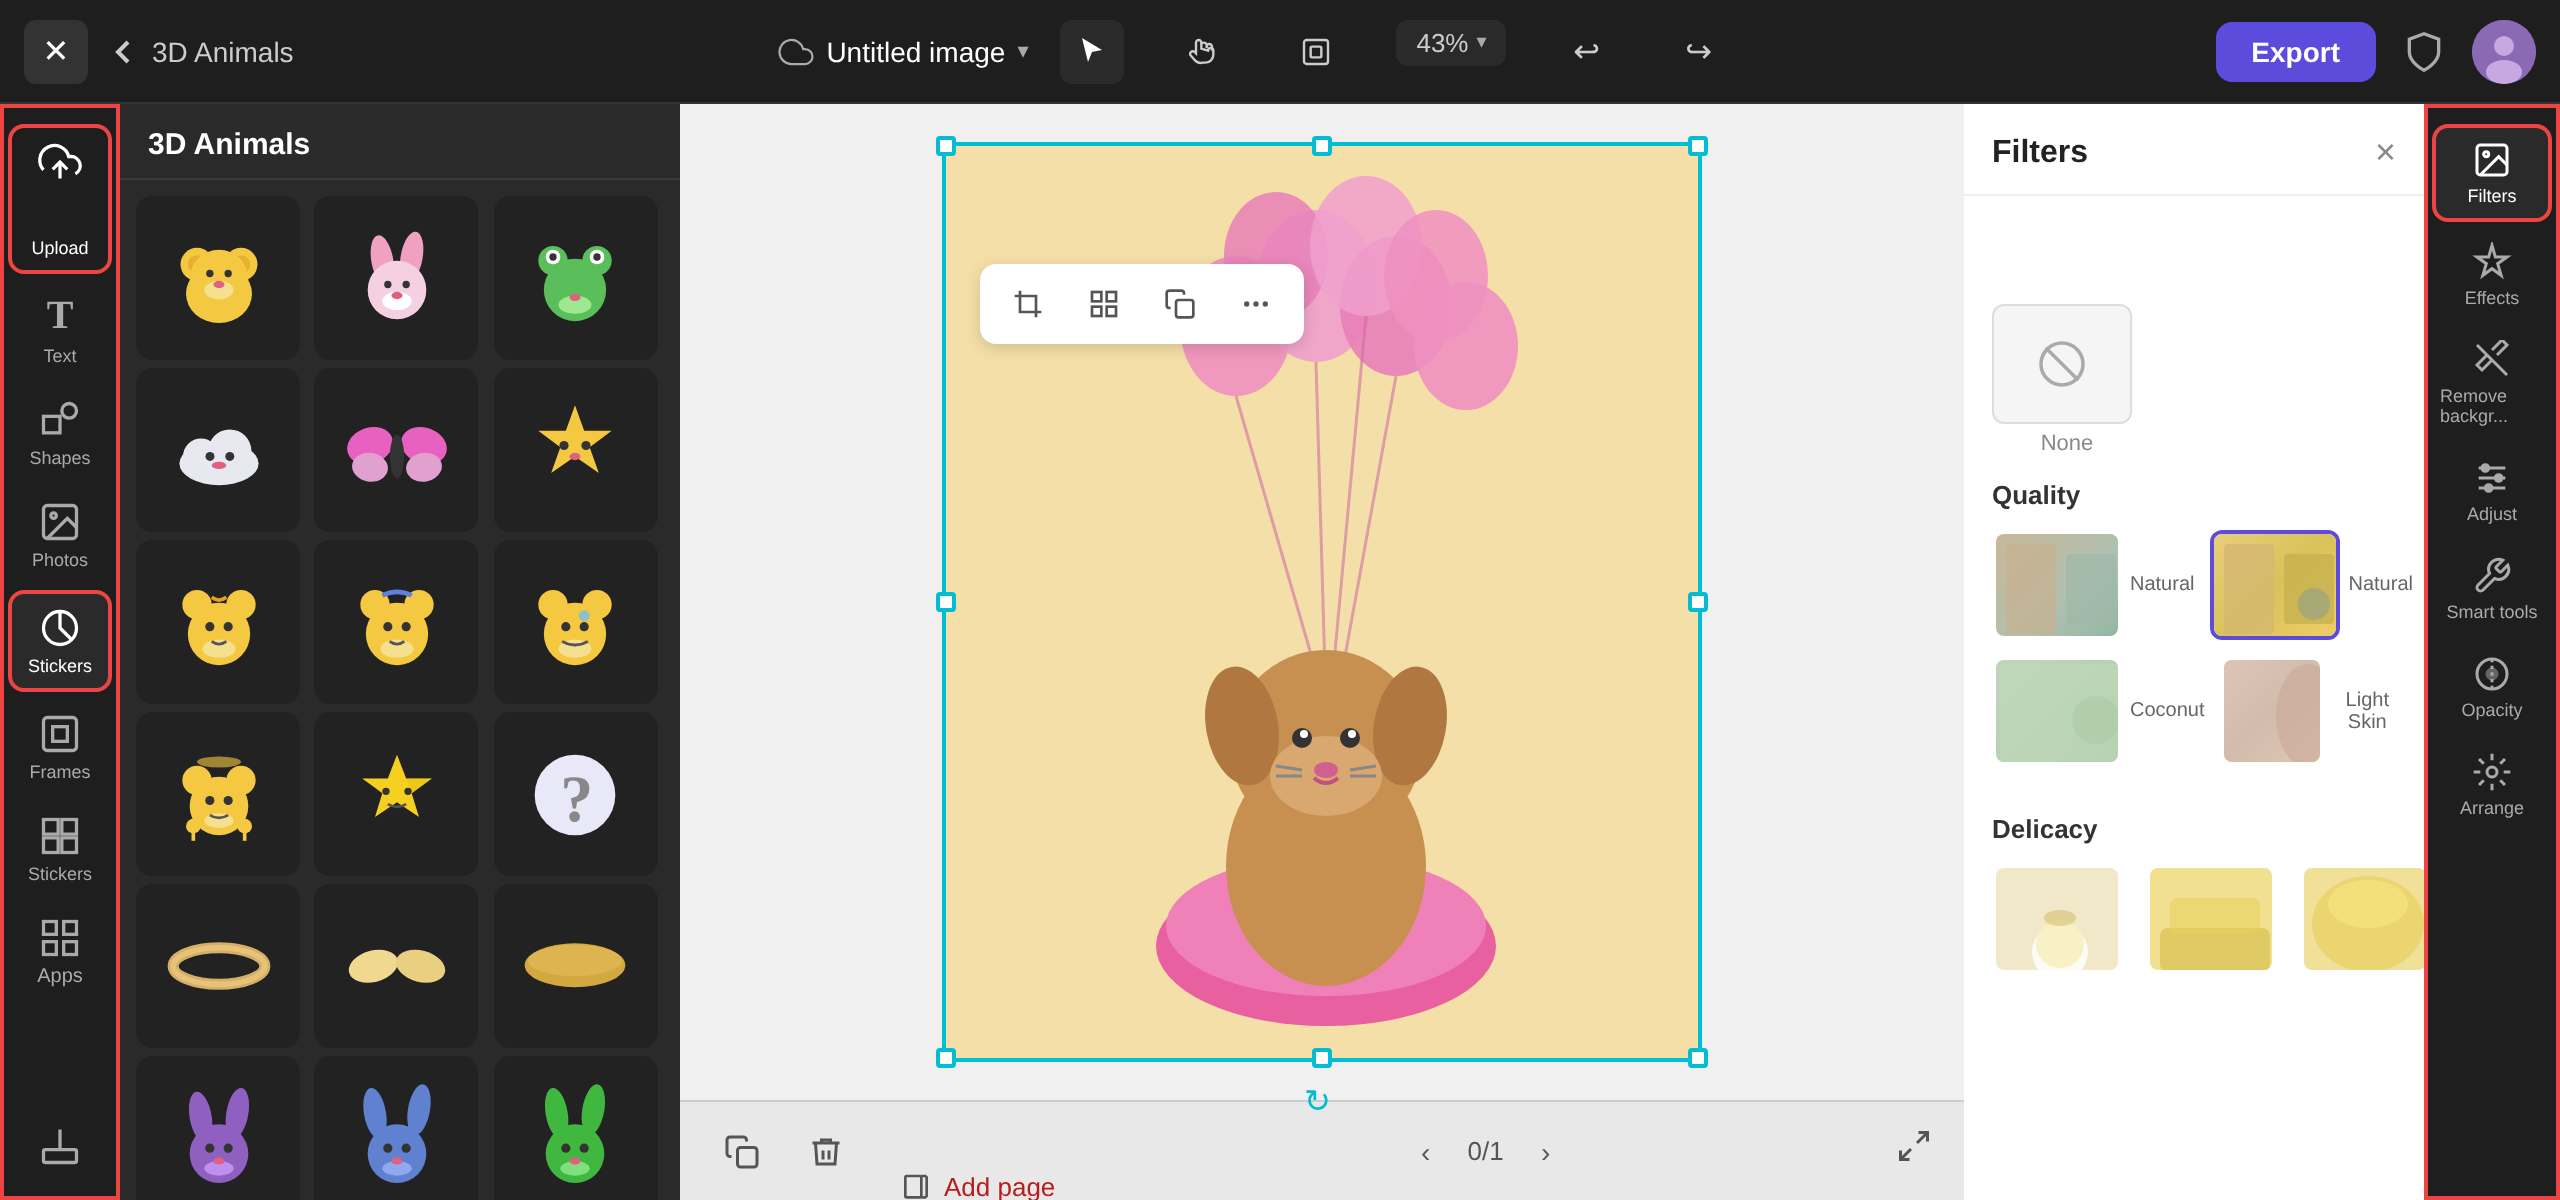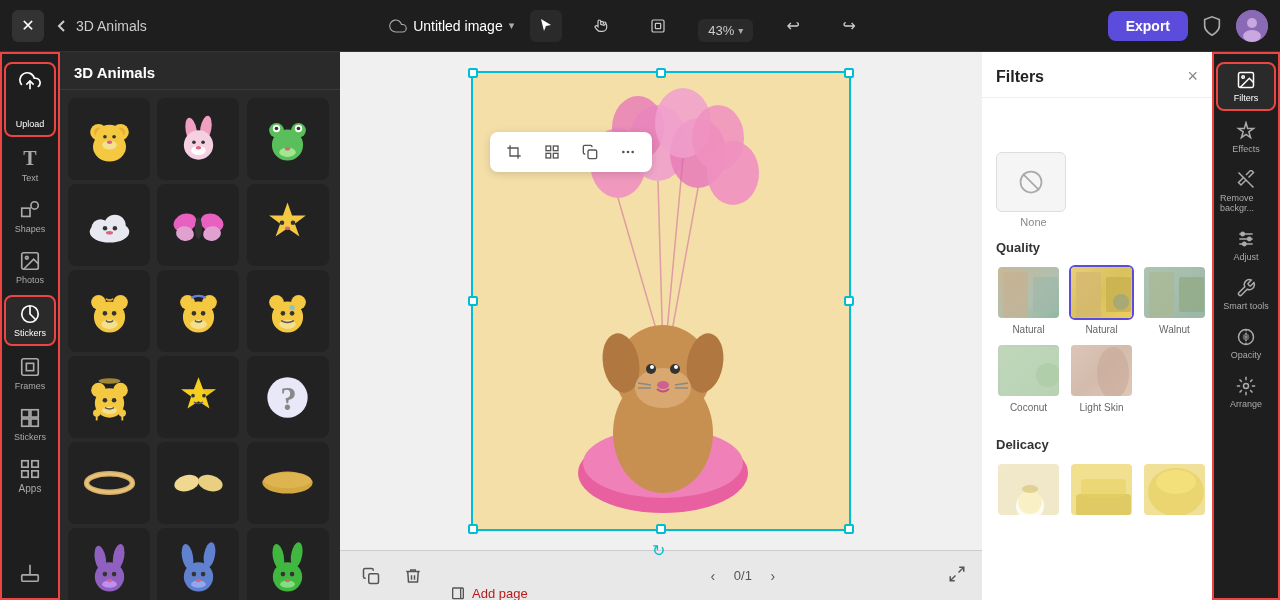--- a/index.html
+++ b/index.html
@@ -5,21 +5,21 @@
     * { box-sizing: border-box; margin: 0; padding: 0; }
     body { font-family: -apple-system, BlinkMacSystemFont, 'Segoe UI', sans-serif; background: #1a1a1a; color: #fff; width: 1280px; height: 600px; overflow: hidden; display: flex; flex-direction: column; }
 
     
     .topbar { height: 52px; background: #1e1e1e; display: flex; align-items: center; padding: 0 12px; gap: 10px; border-bottom: 1px solid #333; flex-shrink: 0; }
     .topbar-logo { width: 32px; height: 32px; background: #333; border-radius: 6px; display: flex; align-items: center; justify-content: center; font-size: 16px; }
     .topbar-back { display: flex; align-items: center; gap: 6px; cursor: pointer; color: #ccc; font-size: 14px; }
     .topbar-back svg { width: 16px; height: 16px; }
     .topbar-center { flex: 1; display: flex; align-items: center; justify-content: center; gap: 16px; }
     .topbar-doc-name { display: flex; align-items: center; gap: 6px; font-size: 14px; color: #fff; }
-    .topbar-tools { display: flex; align-items: flex-end; gap: 24px; }
+    .topbar-tools { display: flex; align-items: flex-start; gap: 24px; }
     .tool-btn { width: 32px; height: 32px; border-radius: 6px; background: transparent; border: none; cursor: pointer; display: flex; align-items: center; justify-content: center; color: #ccc; font-size: 16px; }
     .tool-btn.active { background: #2a2a2a; color: #fff; }
     .zoom-control { display: flex; align-items: center; gap: 4px; background: #2a2a2a; border-radius: 6px; padding: 4px 10px; font-size: 13px; cursor: pointer; color: #ccc; }
     .topbar-right { display: flex; align-items: center; gap: 8px; }
     .export-btn { background: #5b4cdb; color: #fff; border: none; border-radius: 8px; padding: 7px 18px; font-size: 14px; font-weight: 600; cursor: pointer; }
     .shield-btn { width: 32px; height: 32px; border-radius: 50%; border: none; background: transparent; cursor: pointer; display: flex; align-items: center; justify-content: center; color: #ccc; font-size: 18px; }
     .avatar { width: 32px; height: 32px; border-radius: 50%; background: #8b6ab5; display: flex; align-items: center; justify-content: center; font-size: 13px; color: #fff; overflow: hidden; }
 
     
     .main { display: flex; flex: 1; overflow: hidden; }
@@ -65,21 +65,21 @@
     .filters-panel { width: 230px; background: #fff; display: flex; flex-direction: column; overflow-y: auto; flex-shrink: 0; position: relative; }
     .filters-header { display: flex; align-items: center; justify-content: space-between; padding: 14px 14px 10px; border-bottom: 1px solid #eee; }
     .filters-title { font-size: 16px; font-weight: 600; color: #222; }
     .filters-close { background: transparent; border: none; cursor: pointer; color: #888; font-size: 18px; }
     .filter-section { padding: 12px 14px; }
     .filter-section-title { font-size: 13px; font-weight: 600; color: #333; margin-bottom: 10px; }
     .filter-none { width: 75px; text-align: center; margin-top: 42px; }
     .filter-none-box { width: 70px; height: 60px; background: #f5f5f5; border-radius: 6px; border: 1px solid #ddd; display: flex; align-items: center; justify-content: center; cursor: pointer; }
     .filter-none-label { font-size: 11px; color: #888; margin-top: 4px; text-align: center; }
     .filter-grid { display: grid; grid-template-columns: repeat(3, 1fr); gap: 8px; }
-    .filter-item { display: flex; flex-direction: column; align-items: center; gap: 4px; cursor: pointer; }
+    .filter-item { display: flex; flex-direction: row; align-items: center; gap: 4px; cursor: pointer; }
     .filter-thumb { width: 65px; height: 55px; border-radius: 6px; overflow: hidden; position: relative; border: 2px solid transparent; }
     .filter-thumb.selected { border-color: #5b4cdb; }
     .filter-thumb-inner { width: 100%; height: 100%; }
     .filter-label { font-size: 10px; color: #666; text-align: center; }
     .filter-thumb-natural { background: linear-gradient(135deg, #c8a882 0%, #b8c4b8 50%, #a8c0b0 100%); }
     .filter-thumb-walnut { background: linear-gradient(135deg, #b8c8c0 0%, #c0c8b8 50%, #a8c4b0 100%); }
     .filter-thumb-coconut { background: linear-gradient(135deg, #c8d4c0 0%, #b8d0b8 50%, #a8c8a8 100%); }
     .filter-thumb-lightskin { background: linear-gradient(135deg, #d8c0b8 0%, #c8b0a0 50%, #e0c8b8 100%); }
 
     

